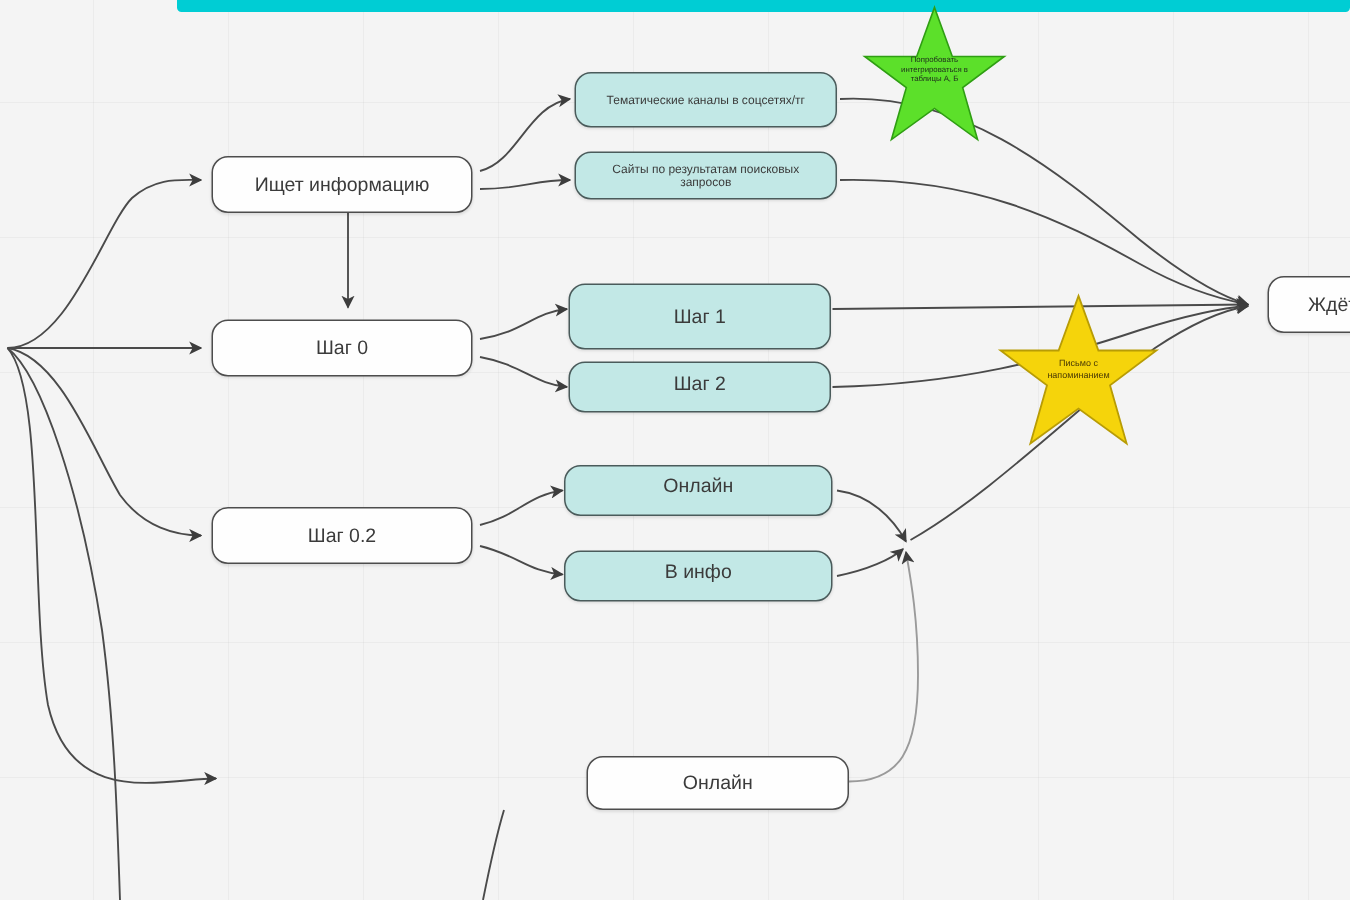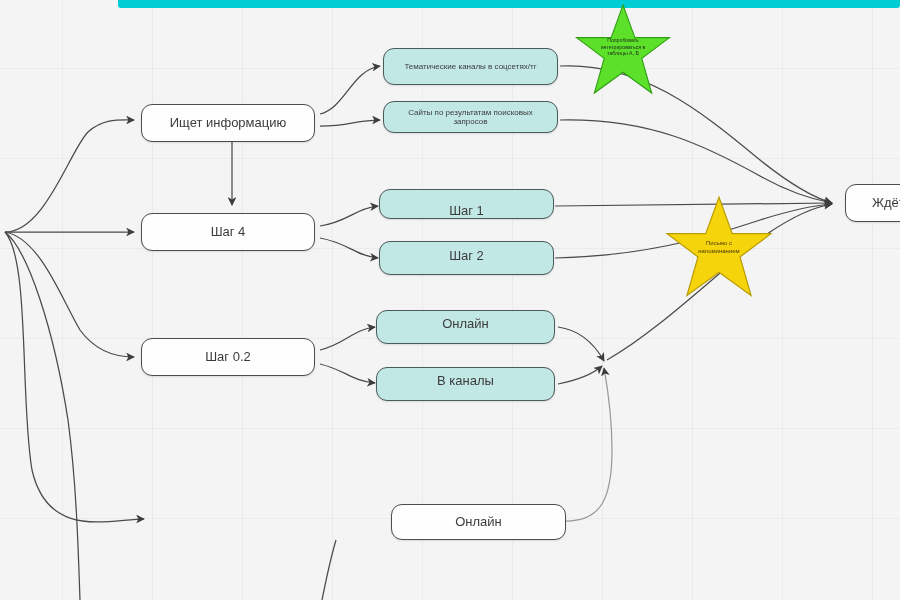--- a/index.html
+++ b/index.html
@@ -118,51 +118,51 @@
 
       <path d="M 336 540 C 330 560 326 580 322 600"></path>
     </g>
   </svg>
 
   <div class="node white" style="left:141px; top:104px; width:174px; height:38px; font-size:13px;">
     <span class="lbl">Ищет информацию</span>
   </div>
 
   <div class="node white" style="left:141px; top:213px; width:174px; height:38px; font-size:13px;">
-    <span class="lbl">Шаг 4</span>
+    <span class="lbl">Шаг 0</span>
   </div>
 
   <div class="node white" style="left:141px; top:338px; width:174px; height:38px; font-size:13px;">
     <span class="lbl">Шаг 0.2</span>
   </div>
 
 
   <div class="node teal" style="left:383px; top:48px; width:175px; height:37px; font-size:8px;">
     <span class="lbl">Тематические каналы в соцсетях/тг</span>
   </div>
 
   <div class="node teal" style="left:383px; top:101px; width:175px; height:32px; font-size:8px;">
     <span class="lbl">Сайты по результатам поисковых
 запросов</span>
   </div>
 
-  <div class="node teal" style="left:379px; top:189px; width:175px; height:30px; font-size:13px; align-items:flex-end; padding-top:0;">
+  <div class="node teal" style="left:379px; top:189px; width:175px; height:44px; font-size:13px; align-items:center; padding-top:0;">
     <span class="lbl">Шаг 1</span>
   </div>
 
   <div class="node teal" style="left:379px; top:241px; width:175px; height:34px; font-size:13px; align-items:flex-start; padding-top:6px;">
     <span class="lbl">Шаг 2</span>
   </div>
 
   <div class="node teal" style="left:376px; top:310px; width:179px; height:34px; font-size:13px; align-items:flex-start; padding-top:5px;">
     <span class="lbl">Онлайн</span>
   </div>
 
   <div class="node teal" style="left:376px; top:367px; width:179px; height:34px; font-size:13px; align-items:flex-start; padding-top:5px;">
-    <span class="lbl">В каналы</span>
+    <span class="lbl">В инфо</span>
   </div>
 
   <div class="node white" style="left:391px; top:504px; width:175px; height:36px; font-size:13px;">
     <span class="lbl">Онлайн</span>
   </div>
 
   <div class="node white" style="left:845px; top:184px; width:90px; height:38px; font-size:13px; justify-content:flex-start; padding-left:21px;">
     <span class="lbl">Ждёт</span>
   </div>
 

